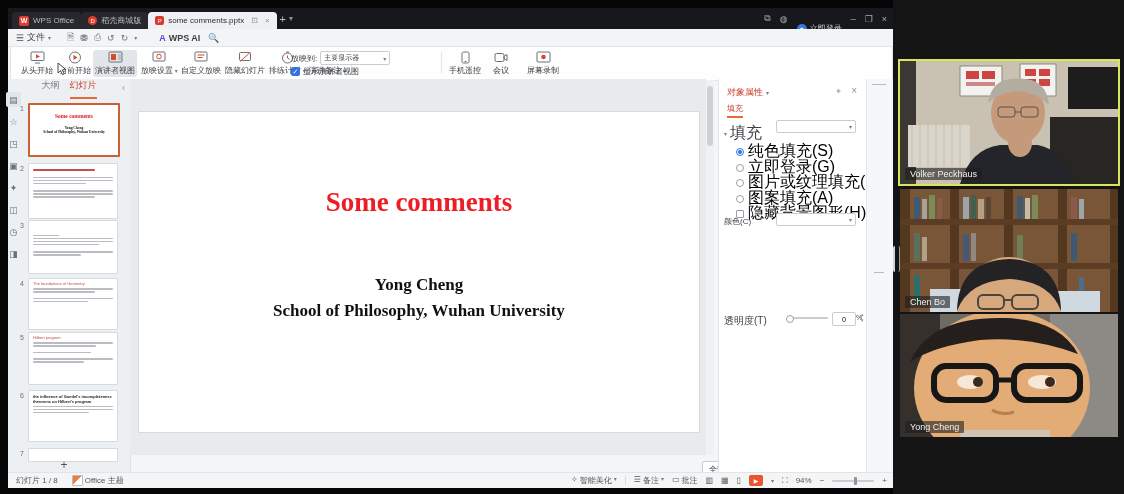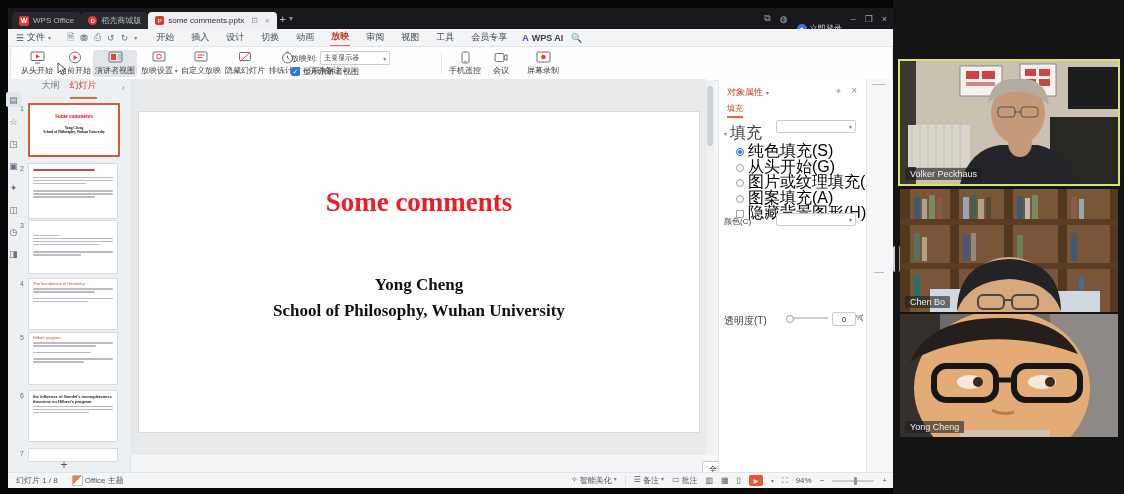--- a/index.html
+++ b/index.html
@@ -177,32 +177,20 @@
       <span class="caret">▾</span>
     </div>
     <div class="mb-icons">
       <span>🗎</span>
       <span>⛃</span>
       <span>⎙</span>
       <span>↺</span>
       <span>↻</span>
       <span class="caret">▾</span>
     </div>
-    <div class="mb-tabs">
-      <span class="mb-tab">开始</span>
-      <span class="mb-tab">插入</span>
-      <span class="mb-tab">设计</span>
-      <span class="mb-tab">切换</span>
-      <span class="mb-tab">动画</span>
-      <span class="mb-tab active">放映</span>
-      <span class="mb-tab">审阅</span>
-      <span class="mb-tab">视图</span>
-      <span class="mb-tab">工具</span>
-      <span class="mb-tab">会员专享</span>
-    </div>
     <div class="mb-ai">
       <span class="ai-a">A</span>
       <span>WPS AI</span>
     </div>
     <span style="margin-left:8px;color:#6b7078">🔍</span>
   </div>
   <div class="abs bell">◔</div>
   <div class="abs share-btn">
     <span>↗</span>
     <span>分享</span>
@@ -403,21 +391,21 @@
   </div>
   <div class="abs p-select" style="left:776px;top:120px">
     <span class="caret">▾</span>
   </div>
   <div class="abs opt" style="left:736px;top:141px">
     <span class="radio on"></span>
     <span>纯色填充(S)</span>
   </div>
   <div class="abs opt" style="left:736px;top:157px">
     <span class="radio"></span>
-    <span>从头开始(G)</span>
+    <span>立即登录(G)</span>
   </div>
   <div class="abs opt" style="left:736px;top:172px">
     <span class="radio"></span>
     <span>图片或纹理填充(P)</span>
   </div>
   <div class="abs opt" style="left:736px;top:188px">
     <span class="radio"></span>
     <span>图案填充(A)</span>
   </div>
   <div class="abs opt" style="left:736px;top:203px">

